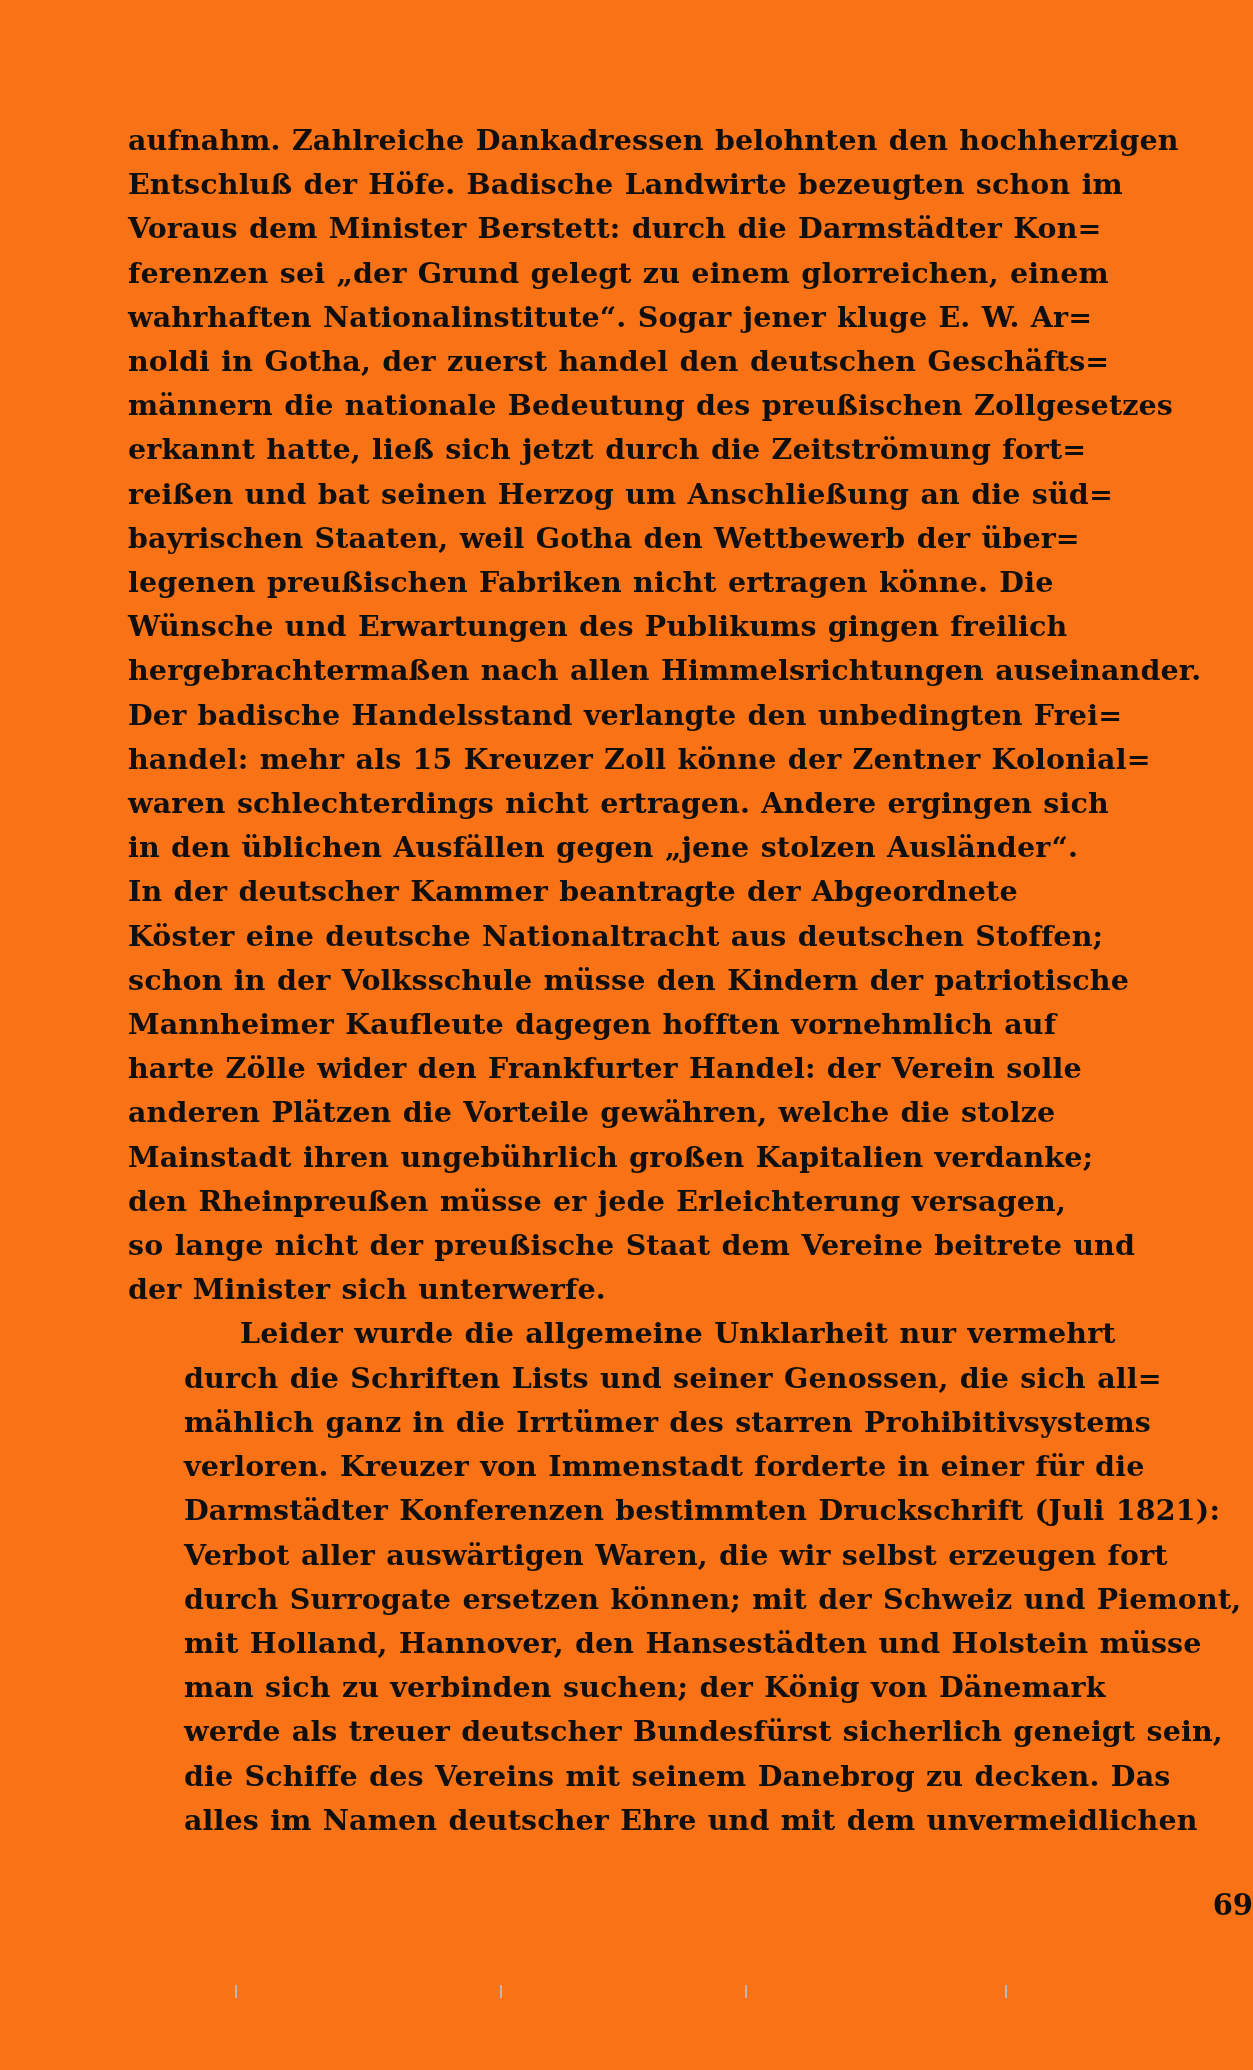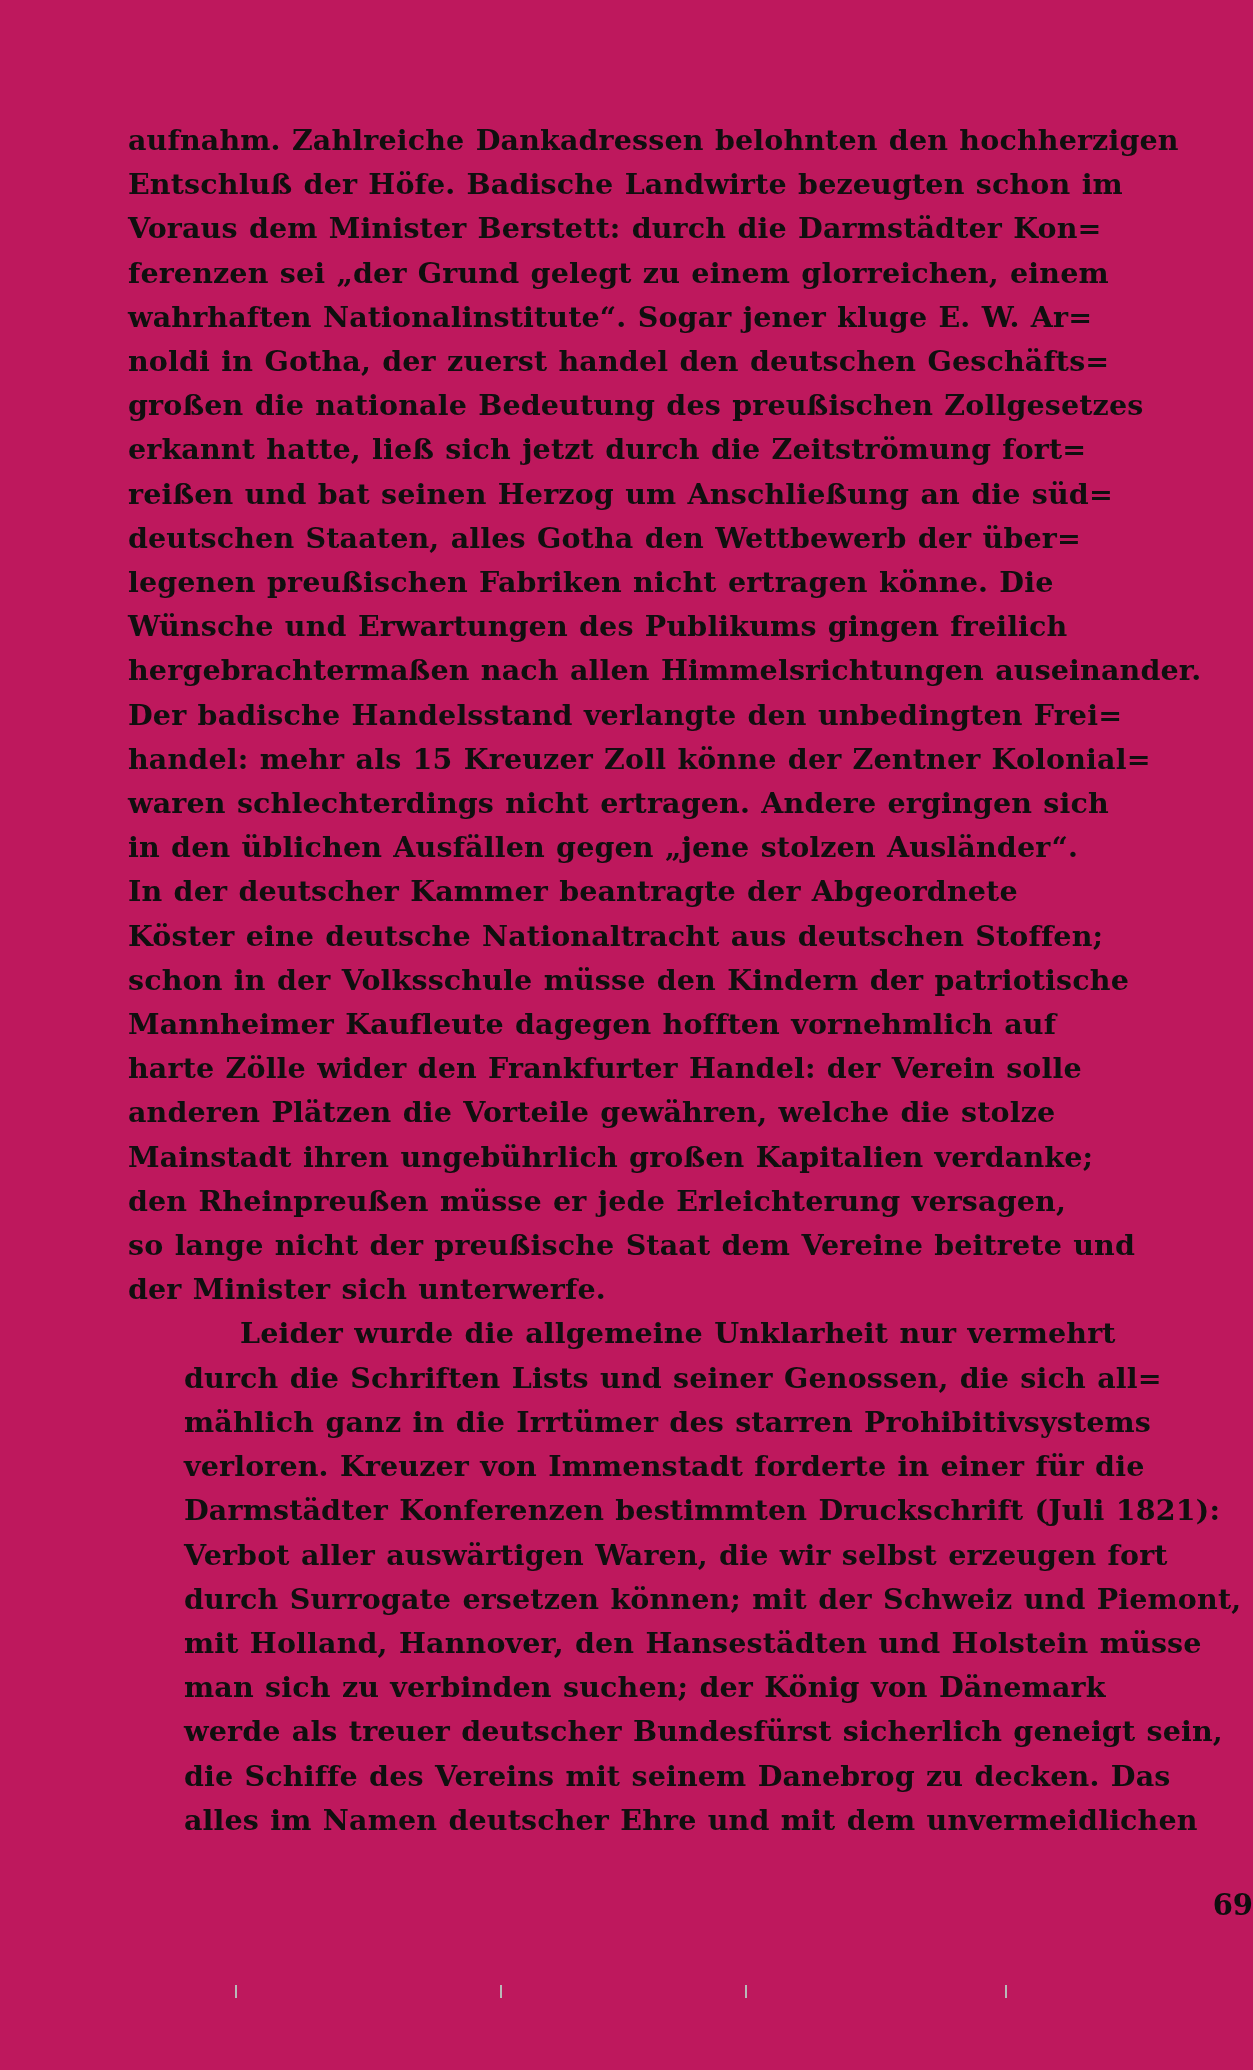--- a/index.html
+++ b/index.html
@@ -14,21 +14,21 @@
     color: #121212;
     position: relative;
     overflow: hidden;
   }
   .page {
     position: absolute;
     left: 0;
     top: 0;
     width: 1253px;
     height: 2070px;
-    background: #be185d;
+    background: #f97316;
   }
   .text-block {
     position: absolute;
     left: 128px;
     top: 118px;
     width: 1000px;
   }
   p.para {
     margin: 0;
     font-size: 28.5px;
@@ -80,24 +80,24 @@
 
   <div class="text-block">
 
     <p class="para">
       <span class="line">aufnahm. Zahlreiche Dankadressen belohnten den hochherzigen</span>
       <span class="line">Entschluß der Höfe.  Badische Landwirte bezeugten schon im</span>
       <span class="line">Voraus dem Minister Berstett: durch die Darmstädter Kon=</span>
       <span class="line">ferenzen sei „der Grund gelegt zu einem glorreichen, einem</span>
       <span class="line">wahrhaften Nationalinstitute“.  Sogar jener kluge E. W. Ar=</span>
       <span class="line">noldi in Gotha, der zuerst handel den deutschen Geschäfts=</span>
-      <span class="line">großen die nationale Bedeutung des preußischen Zollgesetzes</span>
+      <span class="line">männern die nationale Bedeutung des preußischen Zollgesetzes</span>
       <span class="line">erkannt hatte, ließ sich jetzt durch die Zeitströmung fort=</span>
       <span class="line">reißen und bat seinen Herzog um Anschließung an die süd=</span>
-      <span class="line">deutschen Staaten, alles Gotha den Wettbewerb der über=</span>
+      <span class="line">bayrischen Staaten, weil Gotha den Wettbewerb der über=</span>
       <span class="line">legenen preußischen Fabriken nicht ertragen könne.    Die</span>
       <span class="line">Wünsche und Erwartungen des Publikums gingen freilich</span>
       <span class="line">hergebrachtermaßen nach allen Himmelsrichtungen auseinander.</span>
       <span class="line">Der badische Handelsstand verlangte den unbedingten Frei=</span>
       <span class="line">handel: mehr als 15 Kreuzer Zoll könne der Zentner Kolonial=</span>
       <span class="line">waren schlechterdings nicht ertragen.  Andere ergingen sich</span>
       <span class="line">in den üblichen Ausfällen gegen „jene stolzen Ausländer“.</span>
       <span class="line">In der deutscher Kammer beantragte der Abgeordnete</span>
       <span class="line">Köster eine deutsche Nationaltracht aus deutschen Stoffen;</span>
       <span class="line">schon in der Volksschule müsse den Kindern der patriotische</span>

